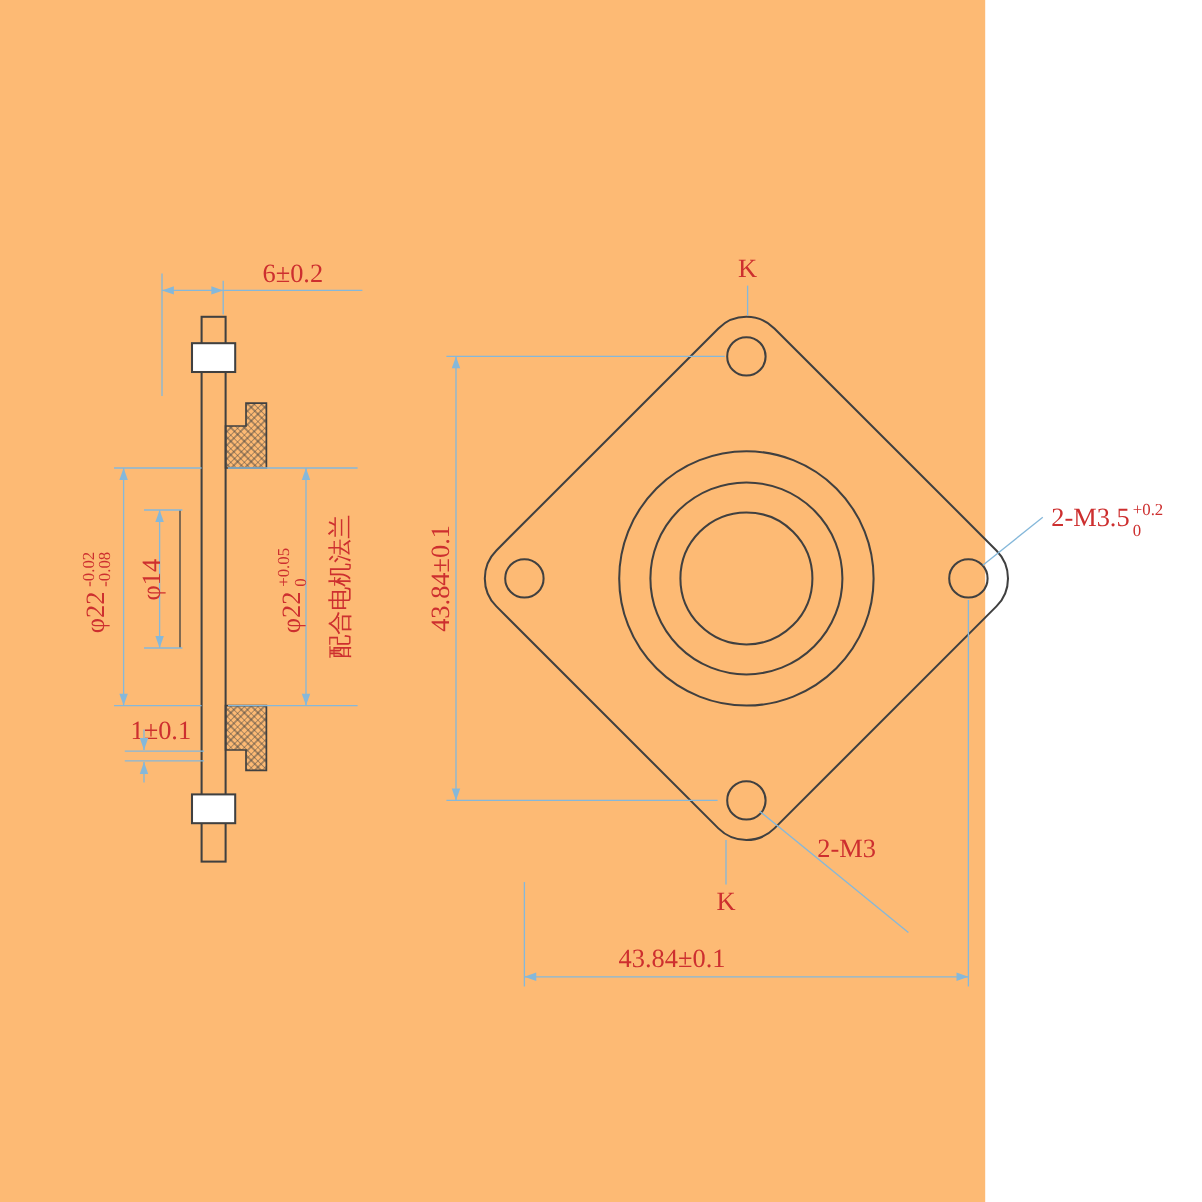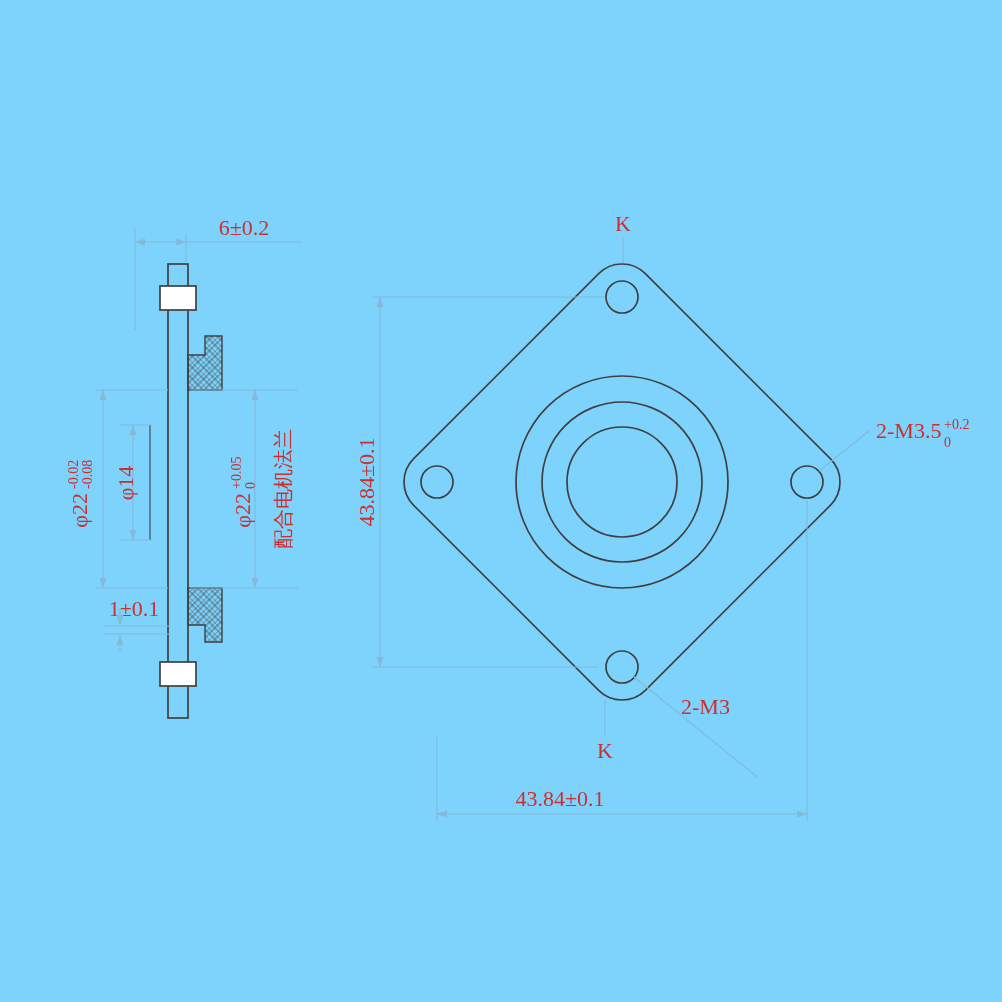--- a/index.html
+++ b/index.html
@@ -3,21 +3,21 @@
 <meta charset="utf-8">
 <style>
   html, body {
     margin: 0;
     padding: 0;
     background: #ffffff;
     width: 1002px;
     height: 1002px;
     font-family: "Liberation Serif", "DejaVu Serif", serif;
   }
-  .stage { position: relative; width: 1002px; height: 1002px; background: #7dd3fc; }
+  .stage { position: relative; width: 821px; height: 1002px; background: #fdba74; }
   svg { display: block; }
   .geo   { stroke: var(--color-geometry, #404040); stroke-width: 1.7; fill: none; }
   .thin  { stroke-width: 1.1; }
   .white { fill: #ffffff; }
   .hatch { stroke: var(--color-geometry, #404040); stroke-width: 1.4; fill: url(#xhatch); }
   .hatch-stroke { stroke: var(--color-geometry, #4a4a4a); stroke-width: 0.7; }
   .dim   { stroke: var(--color-dimension, #85b8da); stroke-width: 1.1; fill: none; }
   .dimfill { fill: var(--color-dimension, #85b8da); }
   .lbl   { fill: var(--color-label, #cd2f2f); font-family: "Liberation Serif", "DejaVu Serif", serif; font-size: 22px; stroke: none; }
   .sm    { font-size: 14px; }

